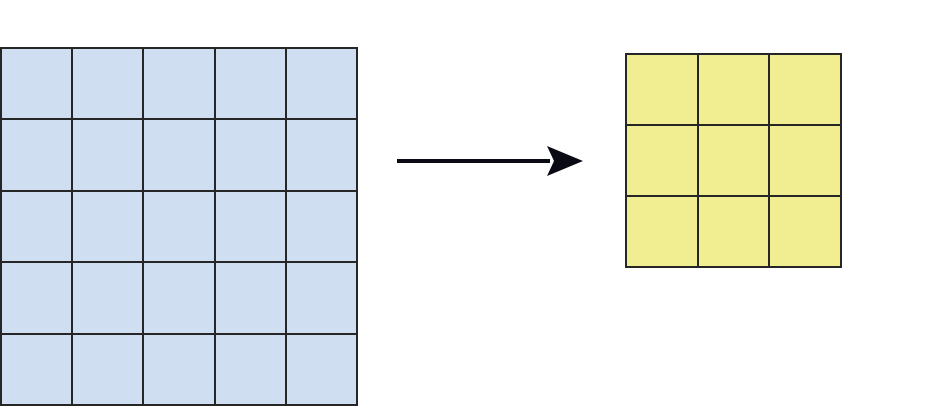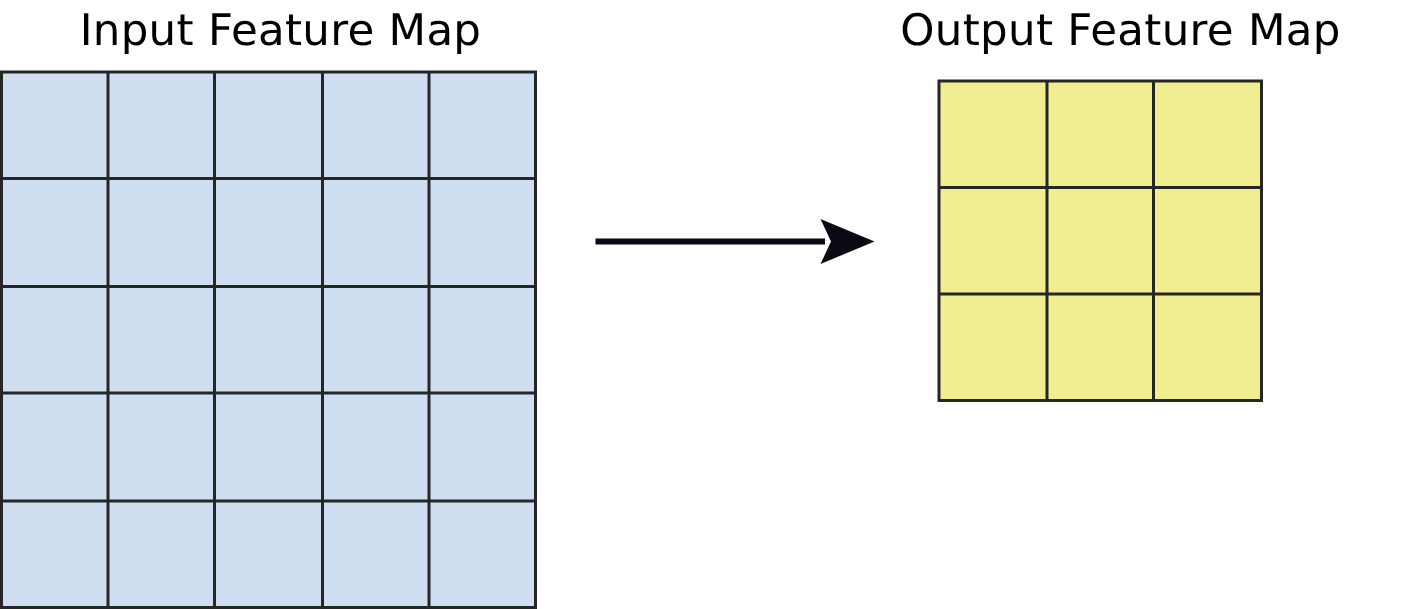--- a/index.html
+++ b/index.html
@@ -88,21 +88,20 @@
     top: 138px;
     width: 200px;
     height: 46px;
   }
 </style>
 </head>
 <body>
 
 <div id="canvas">
 
-  <div class="title" id="input-title">Input Feature Map</div>
 
   <div class="grid" id="input-grid">
     <div class="cell"></div>
     <div class="cell"></div>
     <div class="cell"></div>
     <div class="cell"></div>
     <div class="cell"></div>
     <div class="cell"></div>
     <div class="cell"></div>
     <div class="cell"></div>
@@ -123,21 +122,20 @@
     <div class="cell"></div>
     <div class="cell"></div>
     <div class="cell"></div>
   </div>
 
   <svg id="arrow" viewBox="0 0 200 46">
     <line x1="7" y1="23" x2="160" y2="23" stroke="#0a0a14" stroke-width="4"></line>
     <polygon points="157,8 193,23 157,38 164,23" fill="#0a0a14"></polygon>
   </svg>
 
-  <div class="title" id="output-title">Output Feature Map</div>
 
   <div class="grid" id="output-grid">
     <div class="cell"></div>
     <div class="cell"></div>
     <div class="cell"></div>
     <div class="cell"></div>
     <div class="cell"></div>
     <div class="cell"></div>
     <div class="cell"></div>
     <div class="cell"></div>

